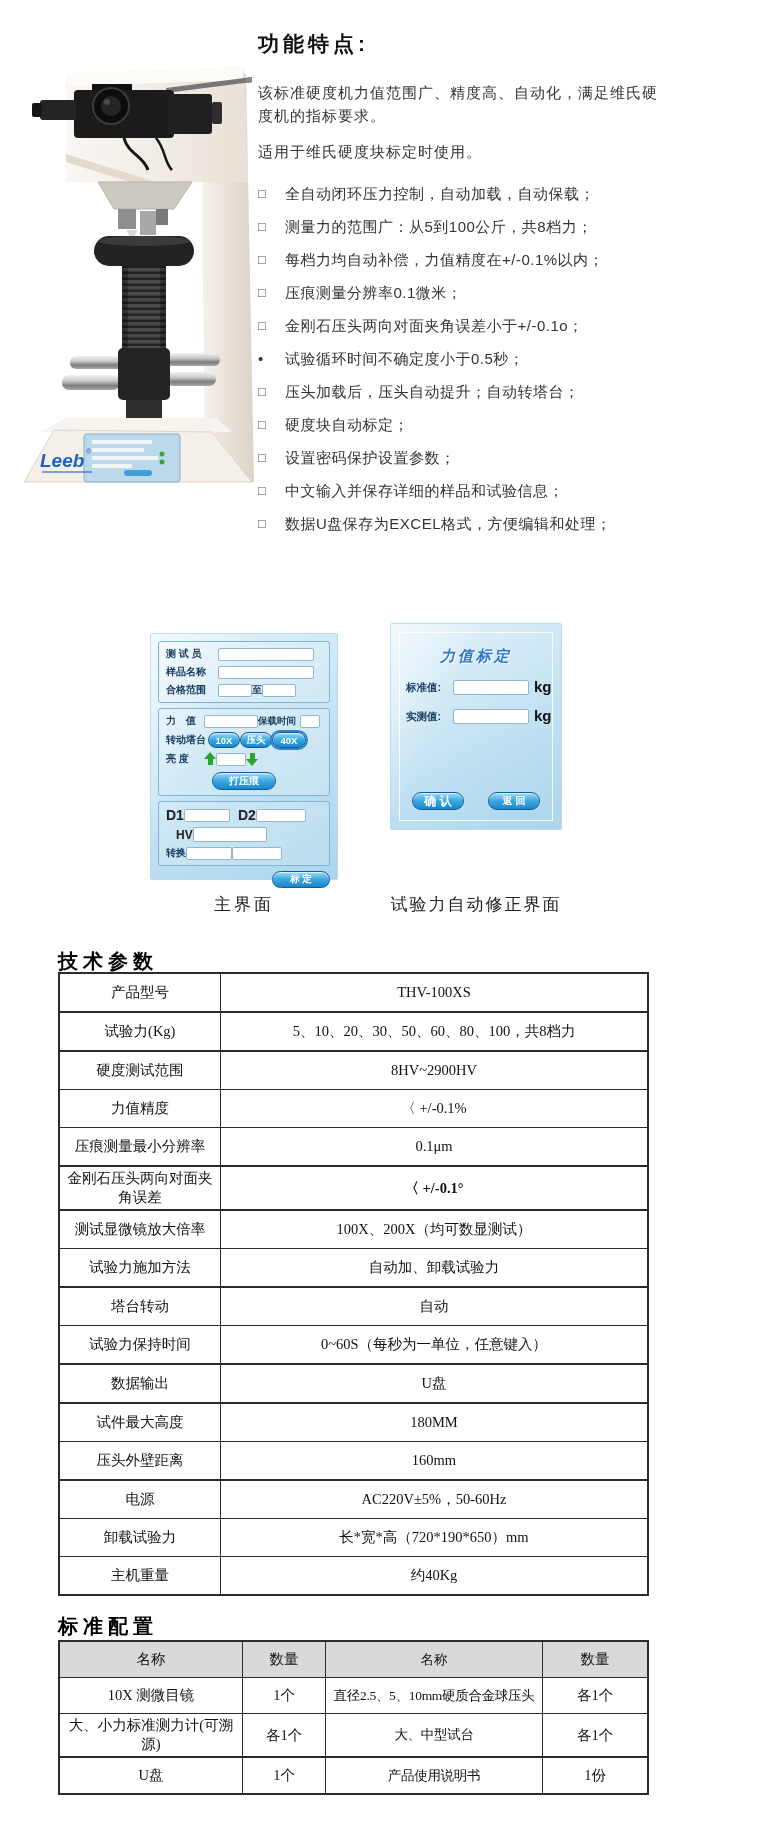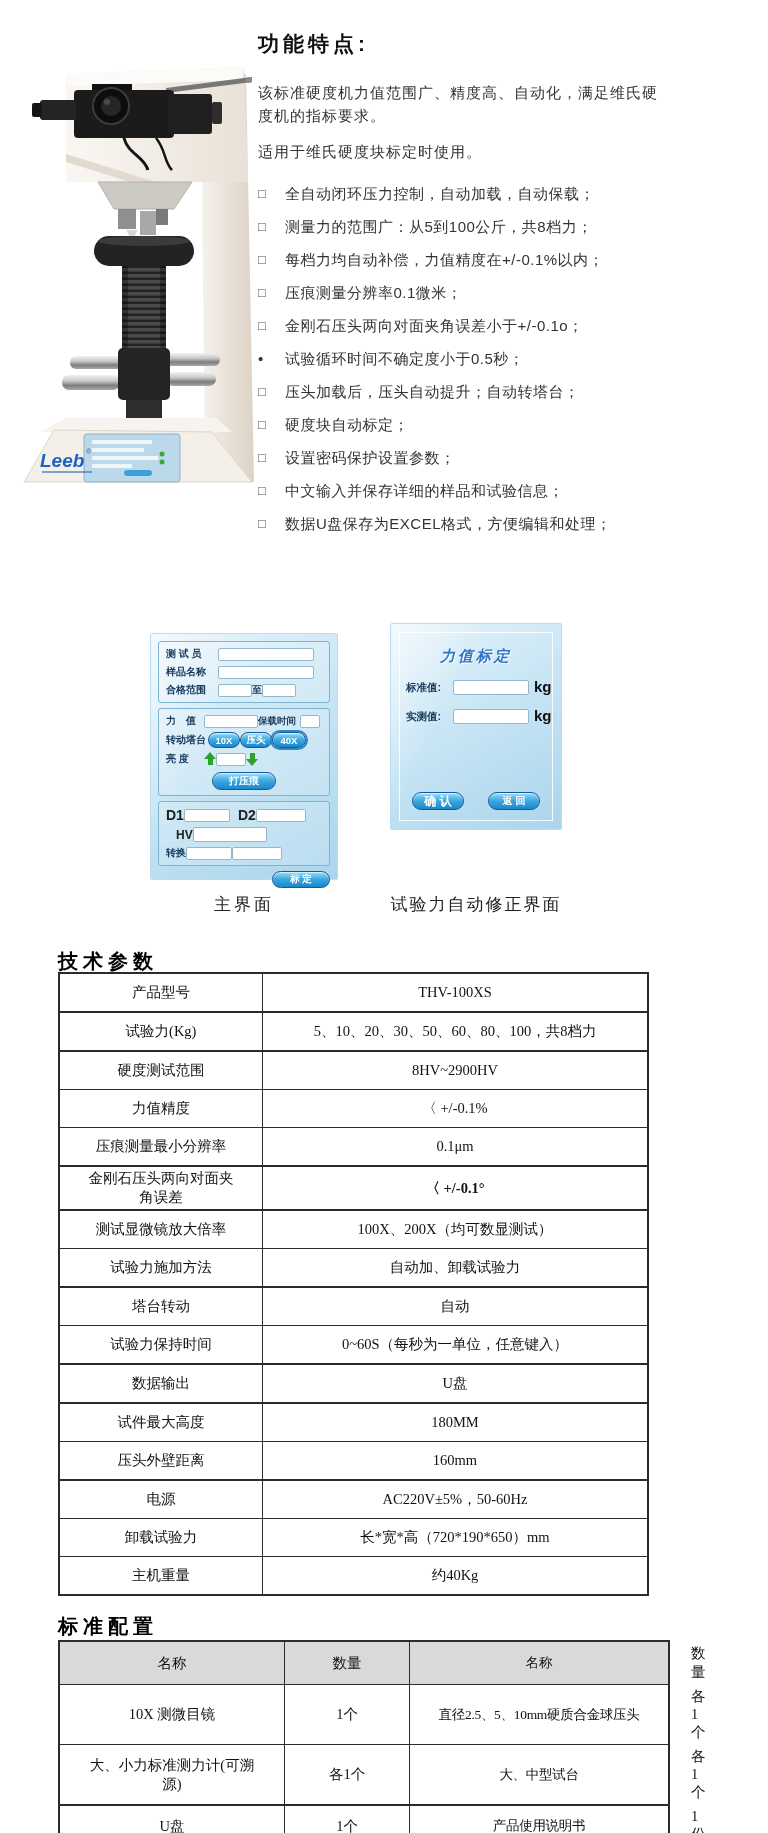--- a/index.html
+++ b/index.html
@@ -48,21 +48,21 @@
     font-size:15px;letter-spacing:3px;text-shadow:1px 1px 0 #fff;}
   .frow{display:flex;align-items:flex-end;gap:5px;margin:12px 0 0 16px;}
   .funit{font-size:15px;font-weight:bold;color:#111;}
   .fbtns{position:absolute;left:0;right:0;bottom:20px;display:flex;justify-content:center;gap:24px;}
   .caption{position:absolute;text-align:center;font-size:17px;color:#222;letter-spacing:3px;}
 
   
   .sec-title{position:absolute;left:58px;font-size:20px;font-weight:bold;letter-spacing:5px;color:#000;}
   .tbl{position:absolute;left:58px;border-collapse:collapse;table-layout:fixed;width:591px;
        font-family:"Liberation Serif",serif;}
-  .tbl td,.tbl th{border:1px solid #2b2b2b;text-align:center;font-size:14.5px;padding:2px 22px;color:#111;font-weight:normal;}
+  .tbl td,.tbl th{border:1px solid #2b2b2b;text-align:center;font-size:14.5px;padding:2px 1px;color:#111;font-weight:normal;}
   .tech{top:972px;border:2px solid #2b2b2b;}
   .tech td{height:33px;}
   .tech td:first-child{width:158px;}
   .tech tr:nth-child(1) td,.tech tr:nth-child(2) td,.tech tr:nth-child(5) td,
   .tech tr:nth-child(6) td,.tech tr:nth-child(8) td,.tech tr:nth-child(10) td,
   .tech tr:nth-child(11) td,.tech tr:nth-child(13) td{border-bottom-width:2.5px;}
   .tech td.bv{font-weight:bold;}
   .cfg{top:1640px;border:2px solid #2b2b2b;}
   .cfg th,.cfg td{height:31px;}
   .cfg th{background:#d9d9d9;}

